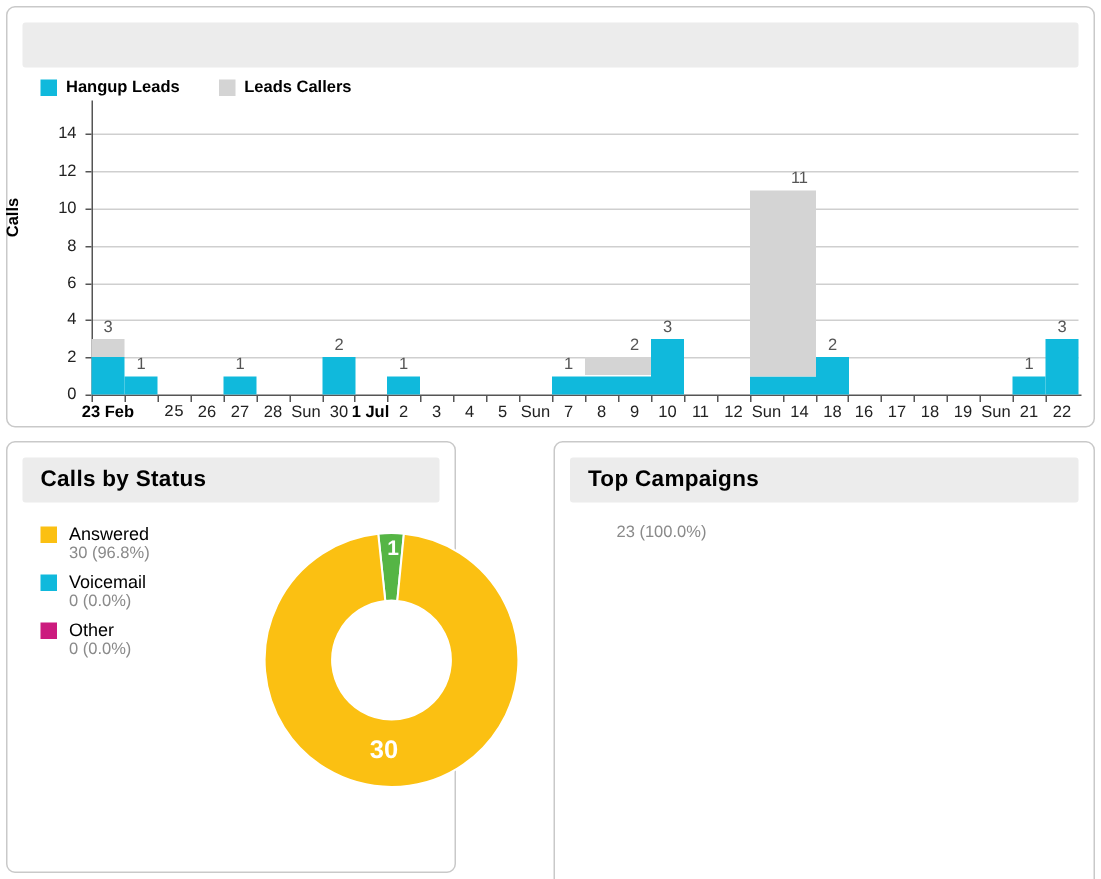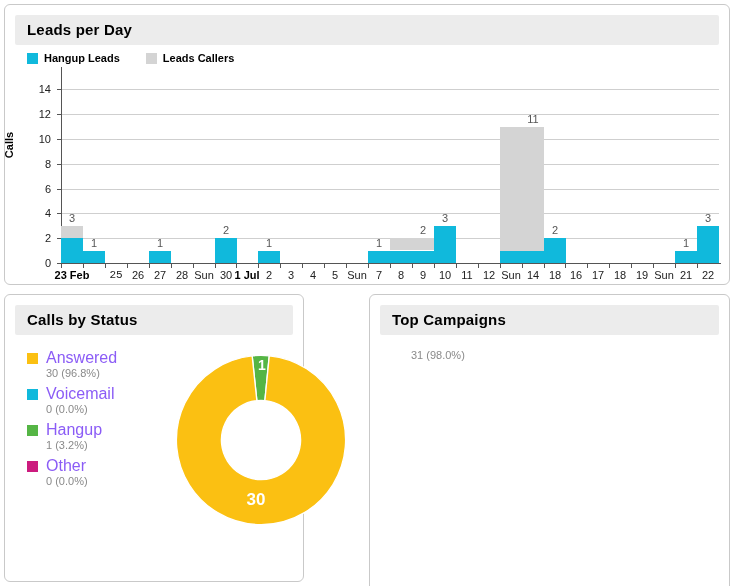--- a/index.html
+++ b/index.html
@@ -105,38 +105,37 @@
   }
 
   
   #status-panel{ left:4px; top:294px; width:300px; height:288px; }
   #campaign-panel{ left:369px; top:294px; width:361px; height:340px; }
 
   .pie-legend{ position:absolute; left:22px; top:54px; }
   .pie-legend-row{ margin-bottom:6px; }
   .pie-legend-top{ display:flex; align-items:center; gap:8px; }
   .pie-sw{ width:11px;height:11px;display:block; }
-  .pie-name{ font-size:16px; color:#8b5cf6; white-space:nowrap; }
+  .pie-name{ font-size:12px; color:#000000; white-space:nowrap; }
   .pie-sub{ margin-left:19px; font-size:11px; color:#8a8a8a; white-space:nowrap; }
 
   .donut-wrap{ position:absolute; }
   .donut-label{
     position:absolute;
     color:#ffffff;
     font-weight:bold;
     text-align:center;
     white-space:nowrap;
   }
 </style>
 </head>
 <body>
 
 <div class="panel" id="leads-panel">
   <div class="panel-header"></div>
-  <div class="panel-title" style="left:22px;top:16px;">Leads per Day</div>
 
   <div class="chart-legend">
     <div class="legend-item">
       <span class="legend-swatch" style="background:#10b9dc"></span>
       <span class="legend-label">Hangup Leads</span>
     </div>
     <div class="legend-item">
       <span class="legend-swatch" style="background:#d4d4d4"></span>
       <span class="legend-label">Leads Callers</span>
     </div>
@@ -276,46 +275,39 @@
       </div>
       <div class="pie-legend-row">
         <div class="pie-legend-top">
           <span class="pie-sw" style="background: rgb(16, 185, 220);"></span>
           <span class="pie-name">Voicemail</span>
         </div>
         <div class="pie-sub">0  (0.0%)</div>
       </div>
       <div class="pie-legend-row">
         <div class="pie-legend-top">
-          <span class="pie-sw" style="background: rgb(85, 181, 69);"></span>
-          <span class="pie-name">Hangup</span>
-        </div>
-        <div class="pie-sub">1  (3.2%)</div>
-      </div>
-      <div class="pie-legend-row">
-        <div class="pie-legend-top">
           <span class="pie-sw" style="background: rgb(204, 27, 126);"></span>
           <span class="pie-name">Other</span>
         </div>
         <div class="pie-sub">0  (0.0%)</div>
       </div>
     </div>
 
   <div class="donut-wrap" id="status-donut" style="left:166px;top:55px;width:180px;height:180px;"><svg width="180" height="180" viewBox="0 0 200 200" style="transform: rotate(-6deg);">
         <path d="M 100 6 A 94 94 0 0 1 118.92206088833404 7.9241855222655175 L 108.85713488390104 56.90068258489024 A 44 44 0 0 0 100 56 Z" fill="#55b545" stroke="#ffffff" stroke-width="1.5"></path>
         <path d="M 118.92206088833404 7.9241855222655175 A 94 94 0 1 1 99.99999999999999 6 L 99.99999999999999 56 A 44 44 0 1 0 108.85713488390104 56.90068258489024 Z" fill="#fbc012" stroke="#ffffff" stroke-width="1.5"></path>
       </svg><div class="donut-label" style="left: 76px; top: 7px; width: 30px; font-size: 14px;">1</div><div class="donut-label" style="left: 70px; top: 140px; width: 30px; font-size: 17px;">30</div></div>
 </div>
 
 <div class="panel" id="campaign-panel">
   <div class="panel-header"></div>
   <div class="panel-title" style="left:22px;top:16px;">Top Campaigns</div>
 
   <div class="pie-legend" id="campaign-legend">
       <div class="pie-legend-row">
-        <div class="pie-sub">31  (98.0%)</div>
+        <div class="pie-sub">23  (100.0%)</div>
       </div>
     </div>
 
   <div class="donut-wrap" id="campaign-donut" style="left:157px;top:55px;width:180px;height:180px;"><svg width="180" height="180" viewBox="0 0 200 200">
         <path d="M 100 6 A 94 94 0 1 1 99.99999999999999 6 L 99.99999999999999 56 A 44 44 0 1 0 100 56 Z" fill="#fbc012" stroke="#ffffff" stroke-width="1.5"></path>
       </svg><div class="donut-label" style="left: 74px; top: 142px; width: 30px; font-size: 17px;">31</div></div>
 </div>
 
 </body></html>

